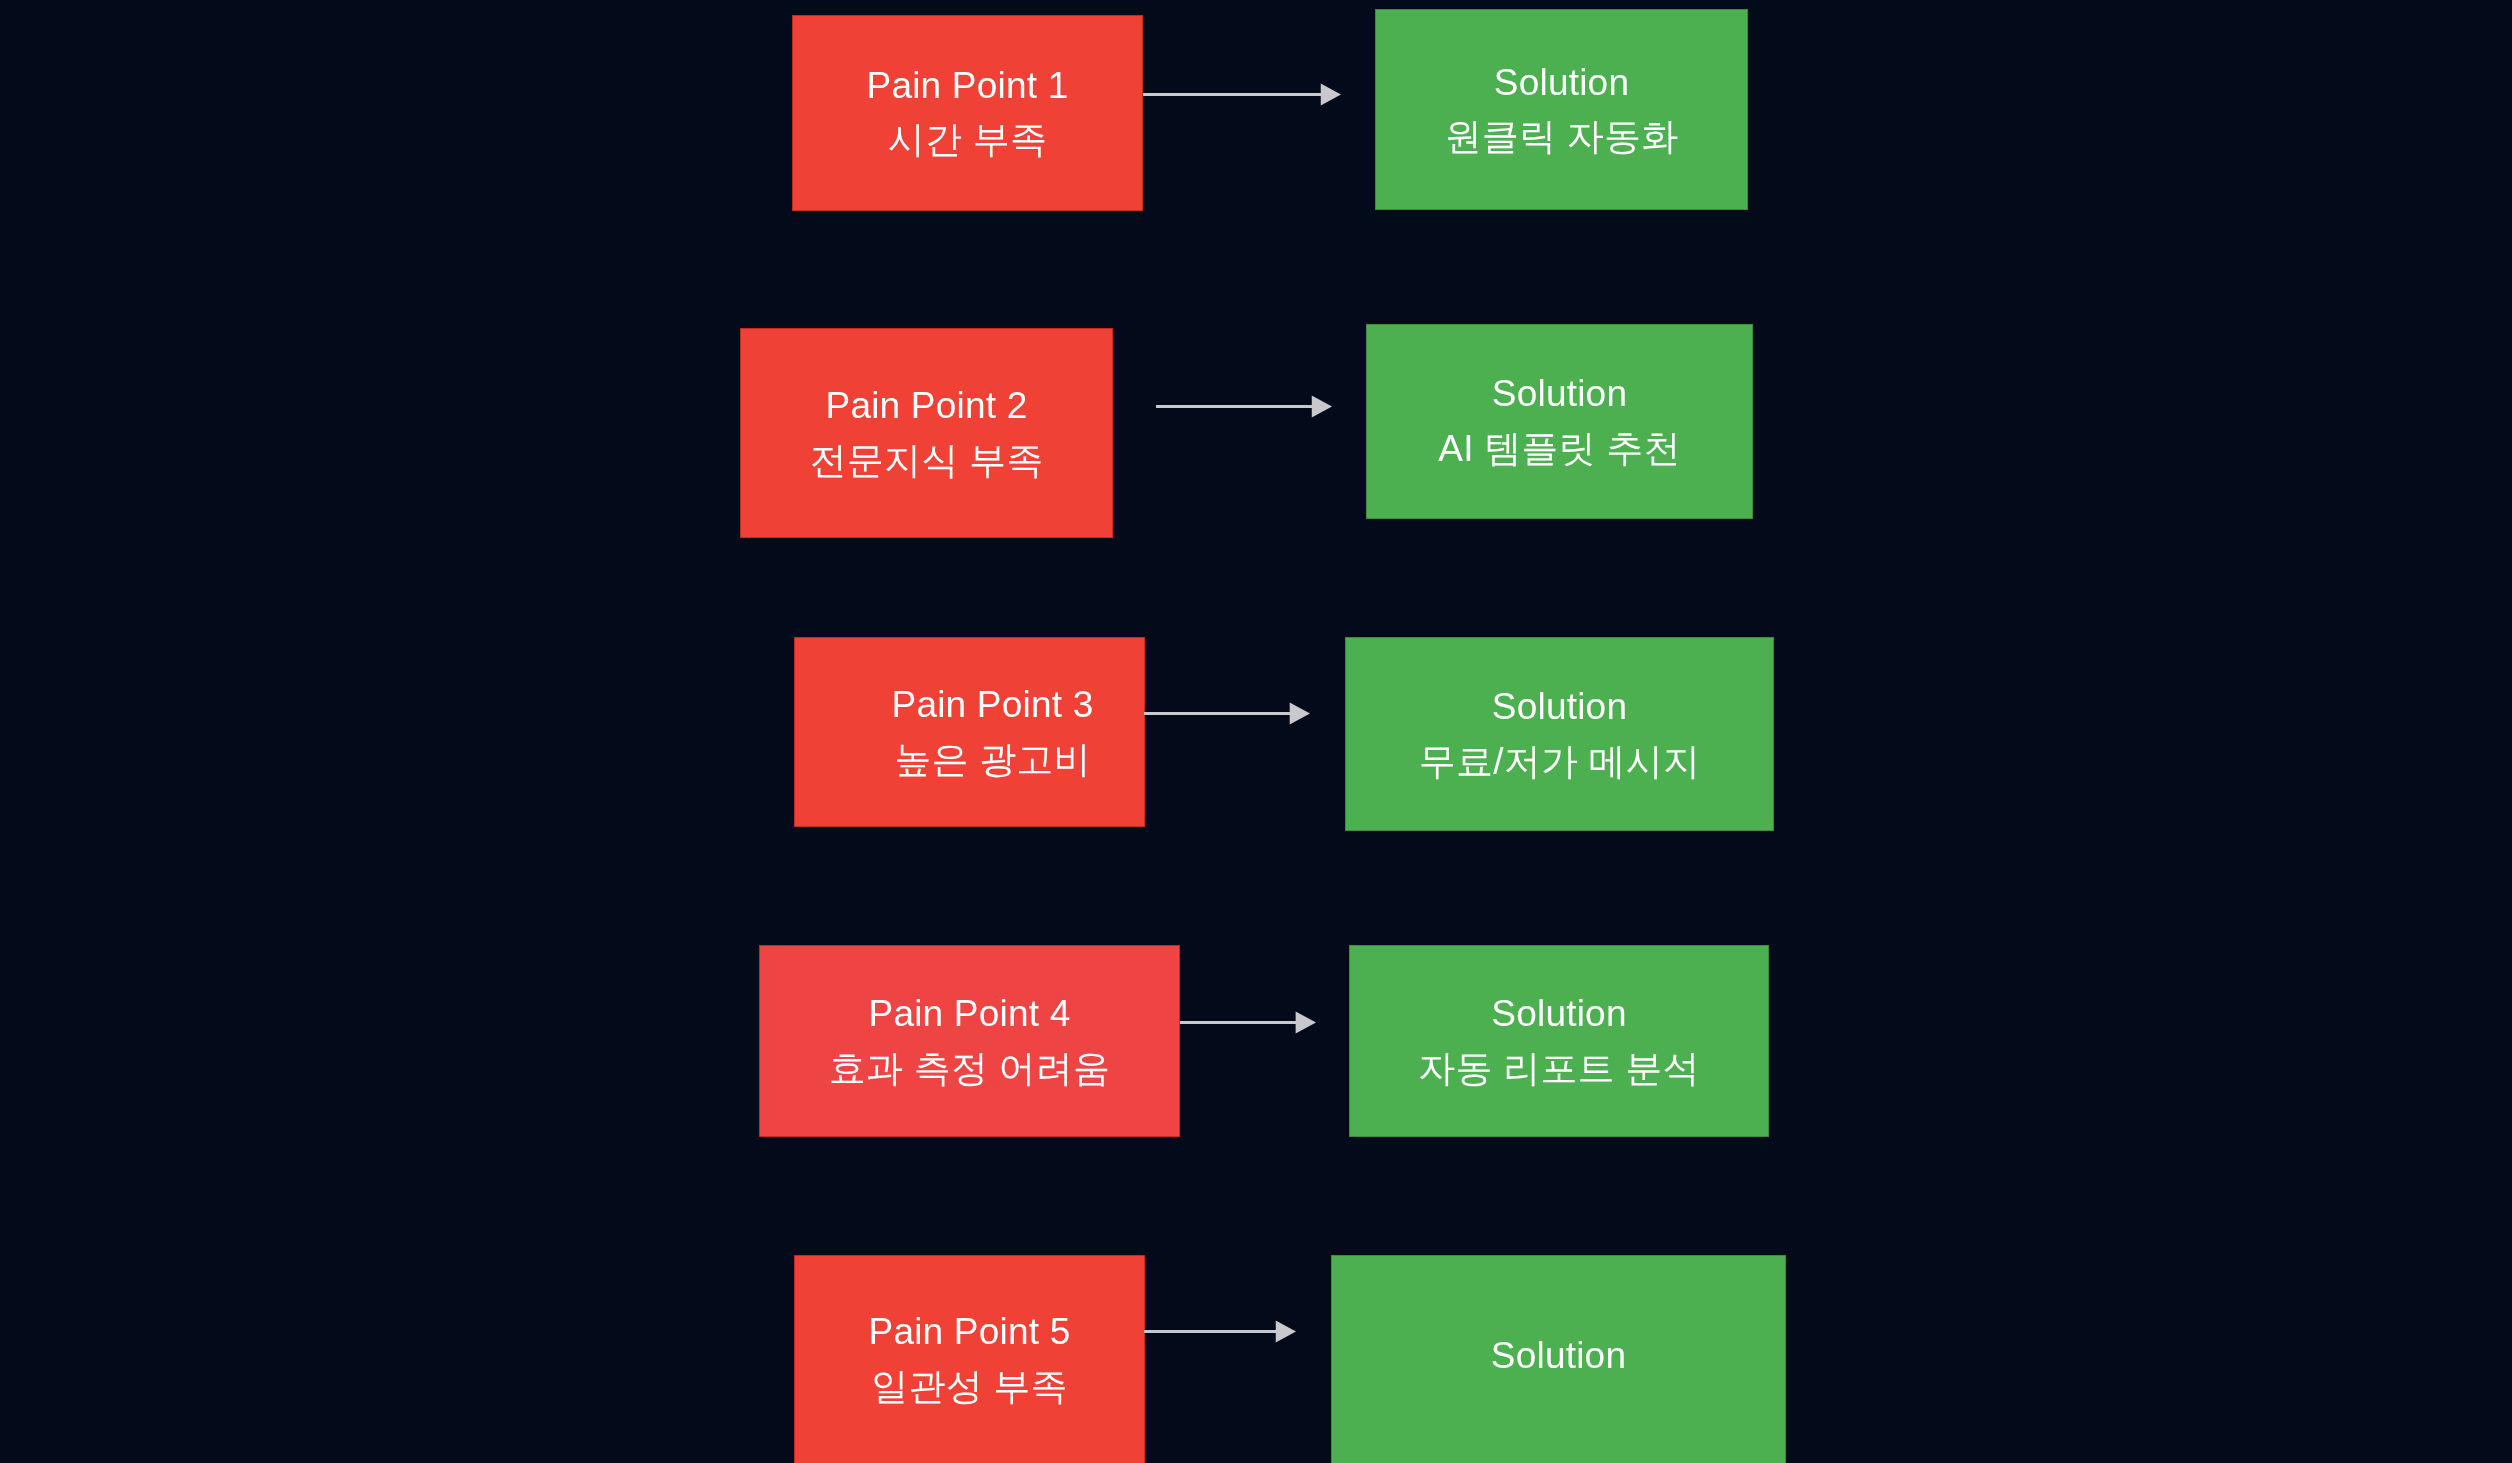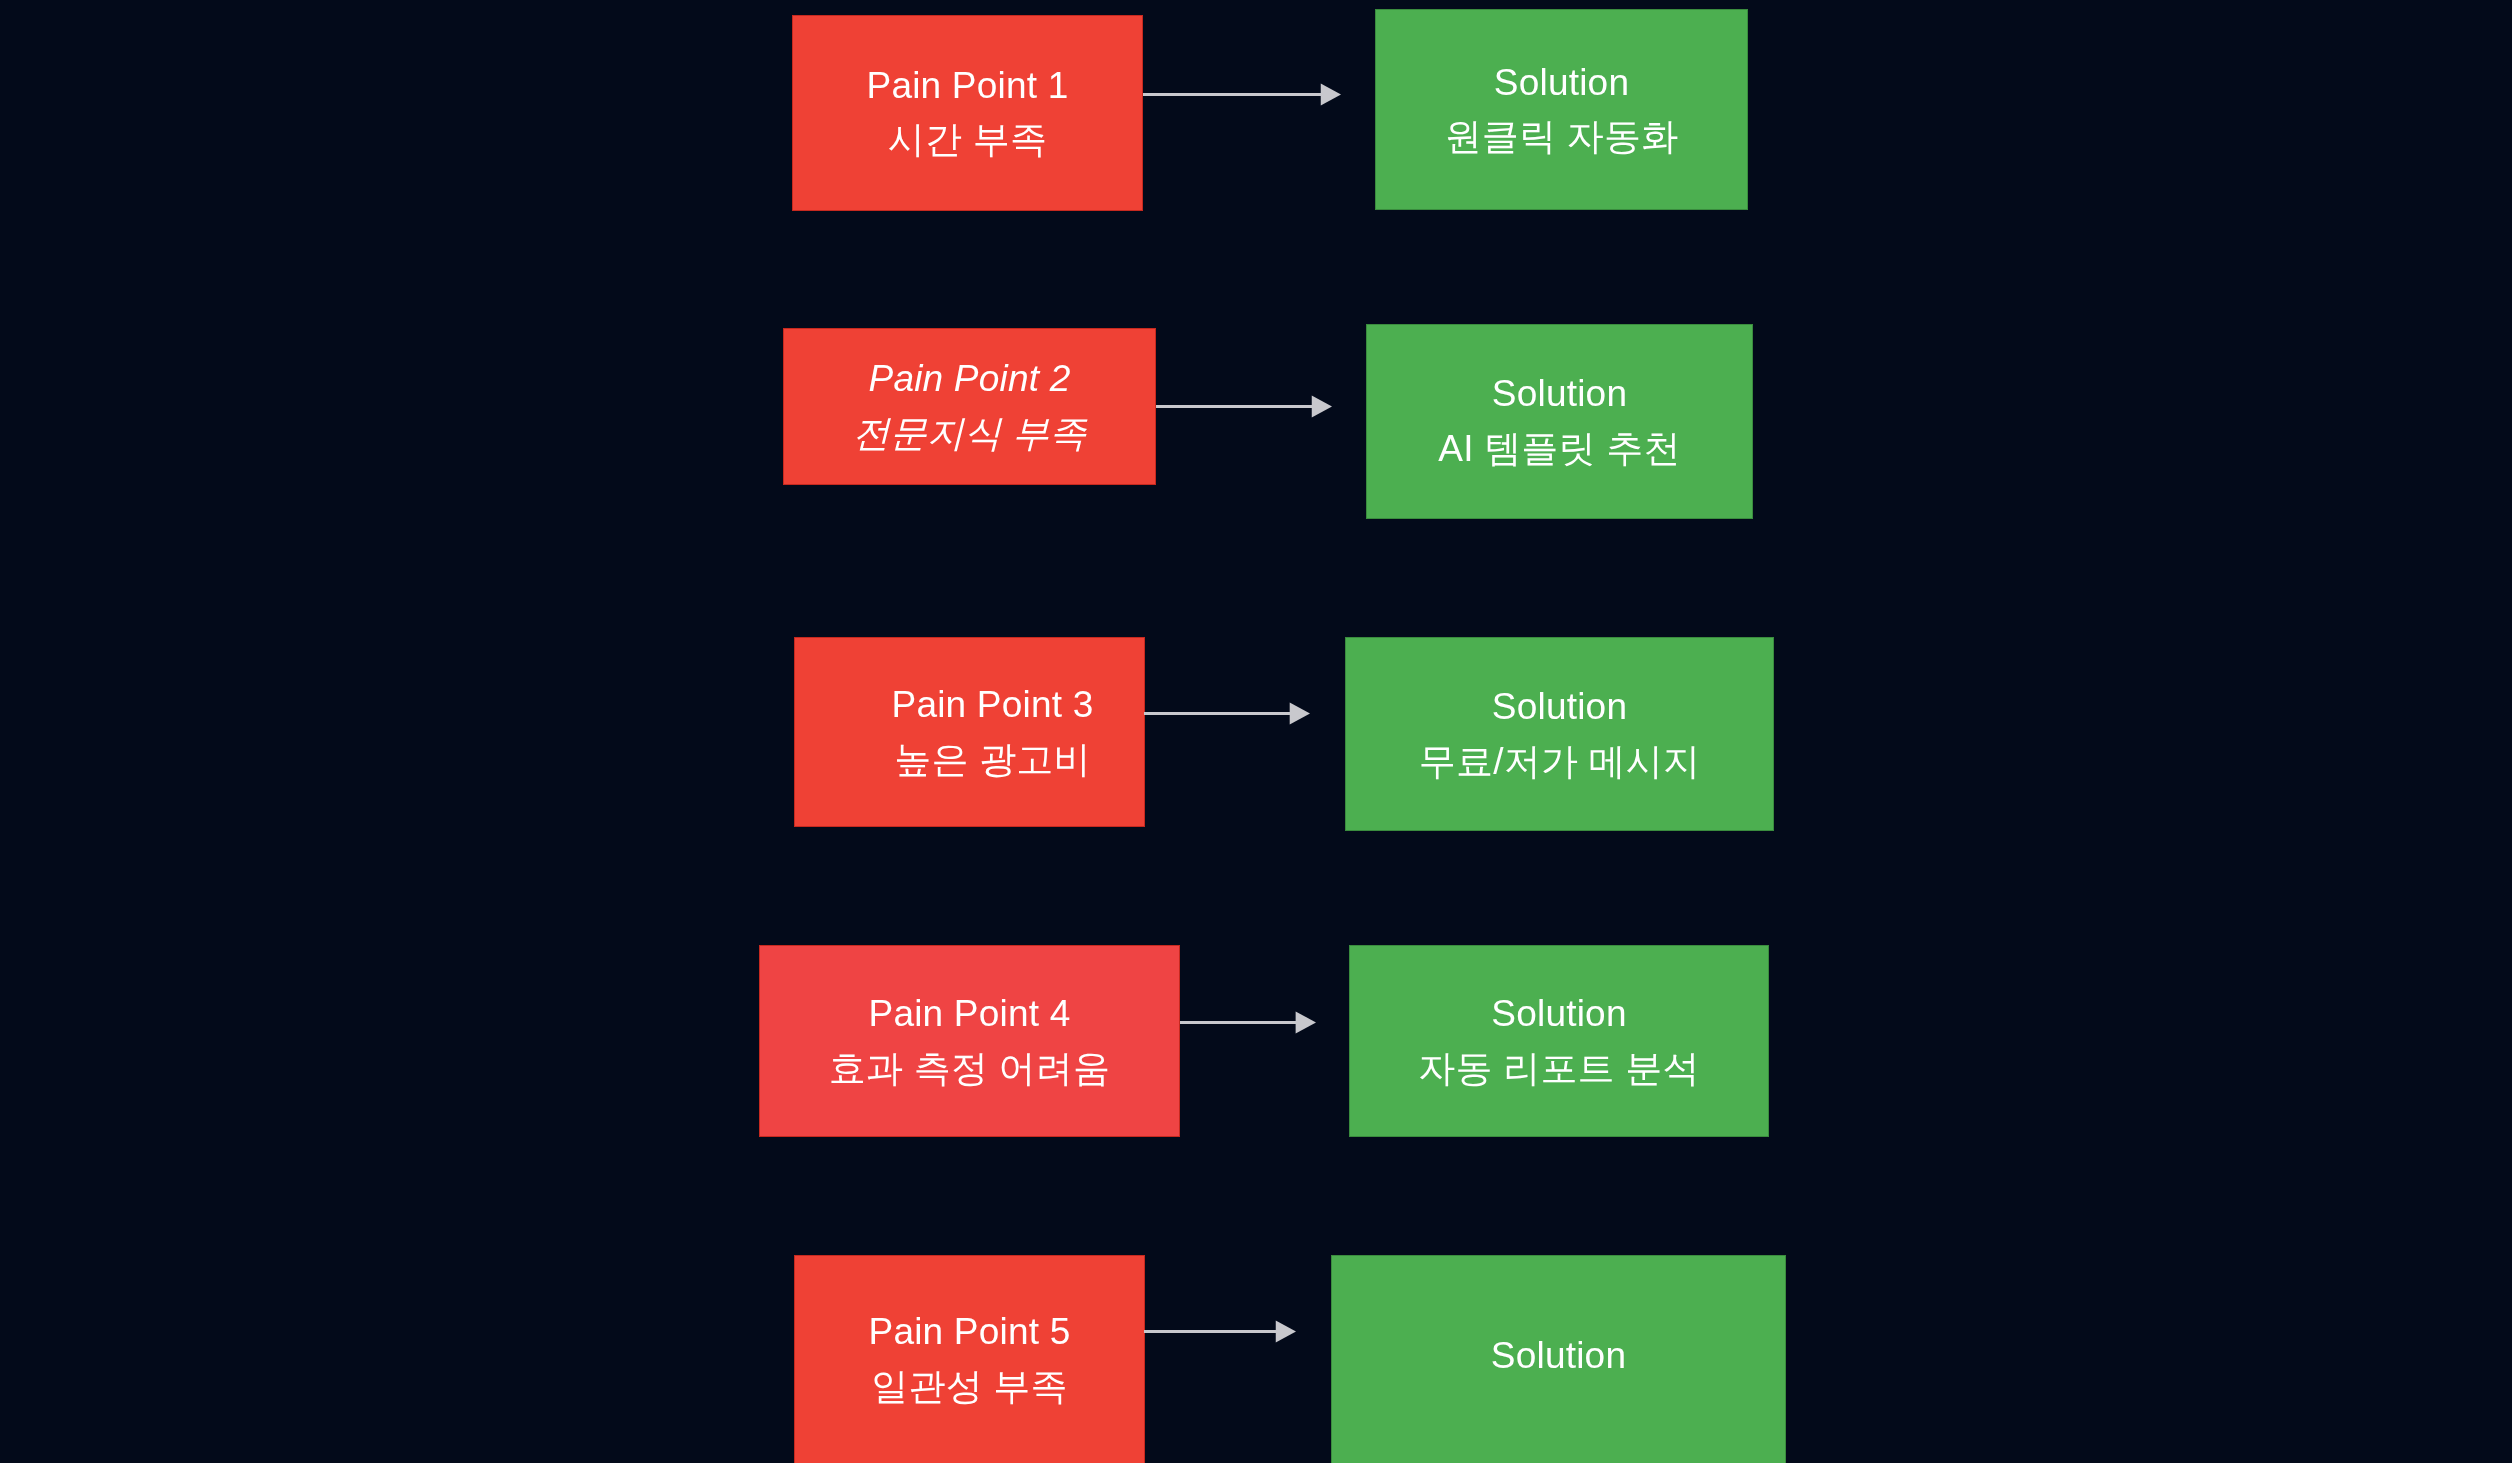--- a/index.html
+++ b/index.html
@@ -88,21 +88,21 @@
           <line x1="0" y1="20" x2="195" y2="20" stroke="#c8c8cd" stroke-width="3"></line>
           <polygon points="193,8 215,20 193,32" fill="#c8c8cd"></polygon>
         </svg>
       </div>
       <div class="node solution" style="left: 1341px; top: 9.2px; width: 373px; height: 201px; background: rgb(76, 175, 80); border-color: rgb(58, 140, 62); color: rgb(255, 255, 255);">
         <span class="node-line line-1">Solution</span>
         <span class="node-line line-2">원클릭 자동화</span>
       </div>
     </div>
     <div class="flow-row" style="top: 0px; height: 1464px;">
-      <div class="node pain" style="left: 783px; top: 328px; width: 373px; height: 157px; background: rgb(239, 65, 53); border-color: rgb(198, 41, 31); color: rgb(255, 255, 255); font-style: italic;">
+      <div class="node pain" style="left: 740px; top: 328px; width: 373px; height: 210px; background: rgb(239, 65, 53); border-color: rgb(198, 41, 31); color: rgb(255, 255, 255);">
         <span class="node-line line-1">Pain Point 2</span>
         <span class="node-line line-2">전문지식 부족</span>
       </div>
       <div class="edge" style="left: 1156px; top: 388px; width: 176px;">
         <svg viewBox="0 0 191 40" preserveAspectRatio="none">
           <line x1="0" y1="20" x2="171" y2="20" stroke="#c8c8cd" stroke-width="3"></line>
           <polygon points="169,8 191,20 169,32" fill="#c8c8cd"></polygon>
         </svg>
       </div>
       <div class="node solution" style="left: 1332px; top: 324px; width: 387px; height: 195px; background: rgb(76, 175, 80); border-color: rgb(58, 140, 62); color: rgb(255, 255, 255);">

